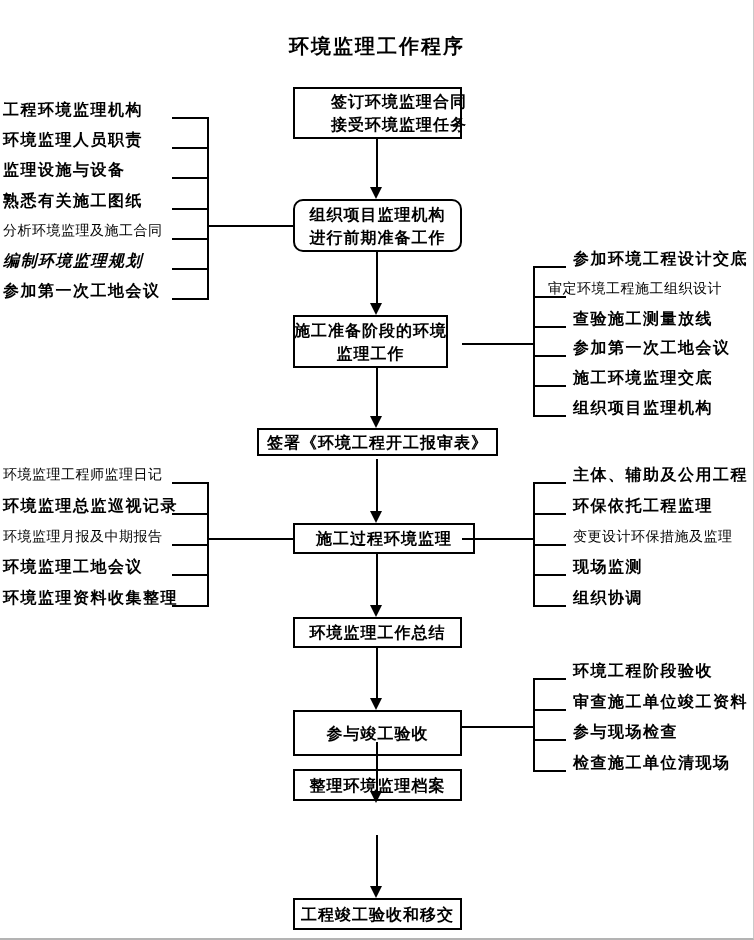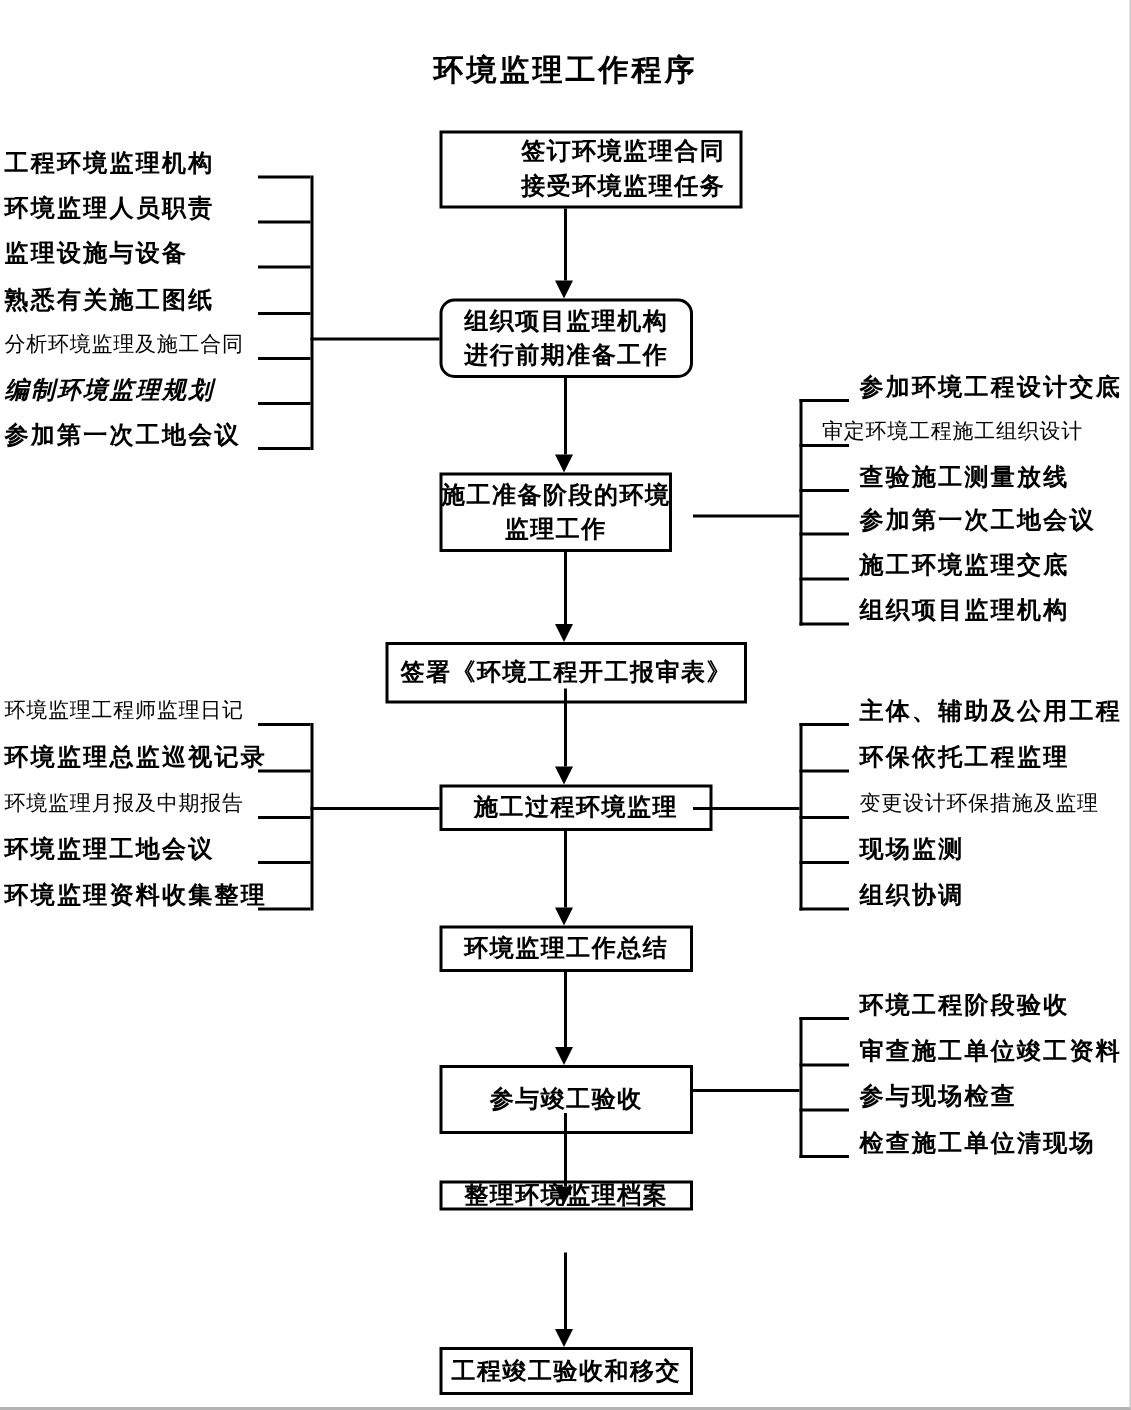--- a/index.html
+++ b/index.html
@@ -32,45 +32,45 @@
     font-weight:normal; font-size:14px; letter-spacing:0.5px;
     font-family:"Liberation Serif", serif;
   }
 </style>
 </head>
 <body>
 
 <div id="canvas">
   <div id="title">环境监理工作程序</div>
   <div id="diagram">
-      <div class="flow-box" style="left: 293px; top: 87px; width: 202px; height: 52px; padding-left: 43px;">
+      <div class="flow-box" style="left: 293px; top: 87px; width: 169px; height: 52px; padding-left: 43px;">
         <div>签订环境监理合同</div>
         <div>接受环境监理任务</div>
       </div>
       <div class="flow-box" style="left: 293px; top: 199px; width: 169px; height: 53px; border-radius: 10px;">
         <div>组织项目监理机构</div>
         <div>进行前期准备工作</div>
       </div>
       <div class="flow-box" style="left: 293px; top: 315px; width: 155px; height: 53px;">
         <div>施工准备阶段的环境</div>
         <div>监理工作</div>
       </div>
-      <div class="flow-box" style="left: 257px; top: 428px; width: 241px; height: 41px;">
+      <div class="flow-box" style="left: 257px; top: 428px; width: 241px; height: 28px;">
         <div>签署《环境工程开工报审表》</div>
       </div>
       <div class="flow-box" style="left: 293px; top: 523px; width: 182px; height: 31px;">
         <div>施工过程环境监理</div>
       </div>
       <div class="flow-box" style="left: 293px; top: 617px; width: 169px; height: 31px;">
         <div>环境监理工作总结</div>
       </div>
       <div class="flow-box" style="left: 293px; top: 710px; width: 169px; height: 46px;">
         <div>参与竣工验收</div>
       </div>
-      <div class="flow-box" style="left: 293px; top: 787px; width: 169px; height: 20px;">
+      <div class="flow-box" style="left: 293px; top: 769px; width: 169px; height: 32px;">
         <div>整理环境监理档案</div>
       </div>
       <div class="flow-box" style="left: 293px; top: 898px; width: 169px; height: 32px;">
         <div>工程竣工验收和移交</div>
       </div>
       <div class="line" style="left: 376px; top: 139px; width: 2px; height: 48px;"></div>
       <div class="arrow-head" style="left: 370px; top: 187px;"></div>
       <div class="line" style="left: 376px; top: 252px; width: 2px; height: 51px;"></div>
       <div class="arrow-head" style="left: 370px; top: 303px;"></div>
       <div class="line" style="left: 376px; top: 368px; width: 2px; height: 48px;"></div>

